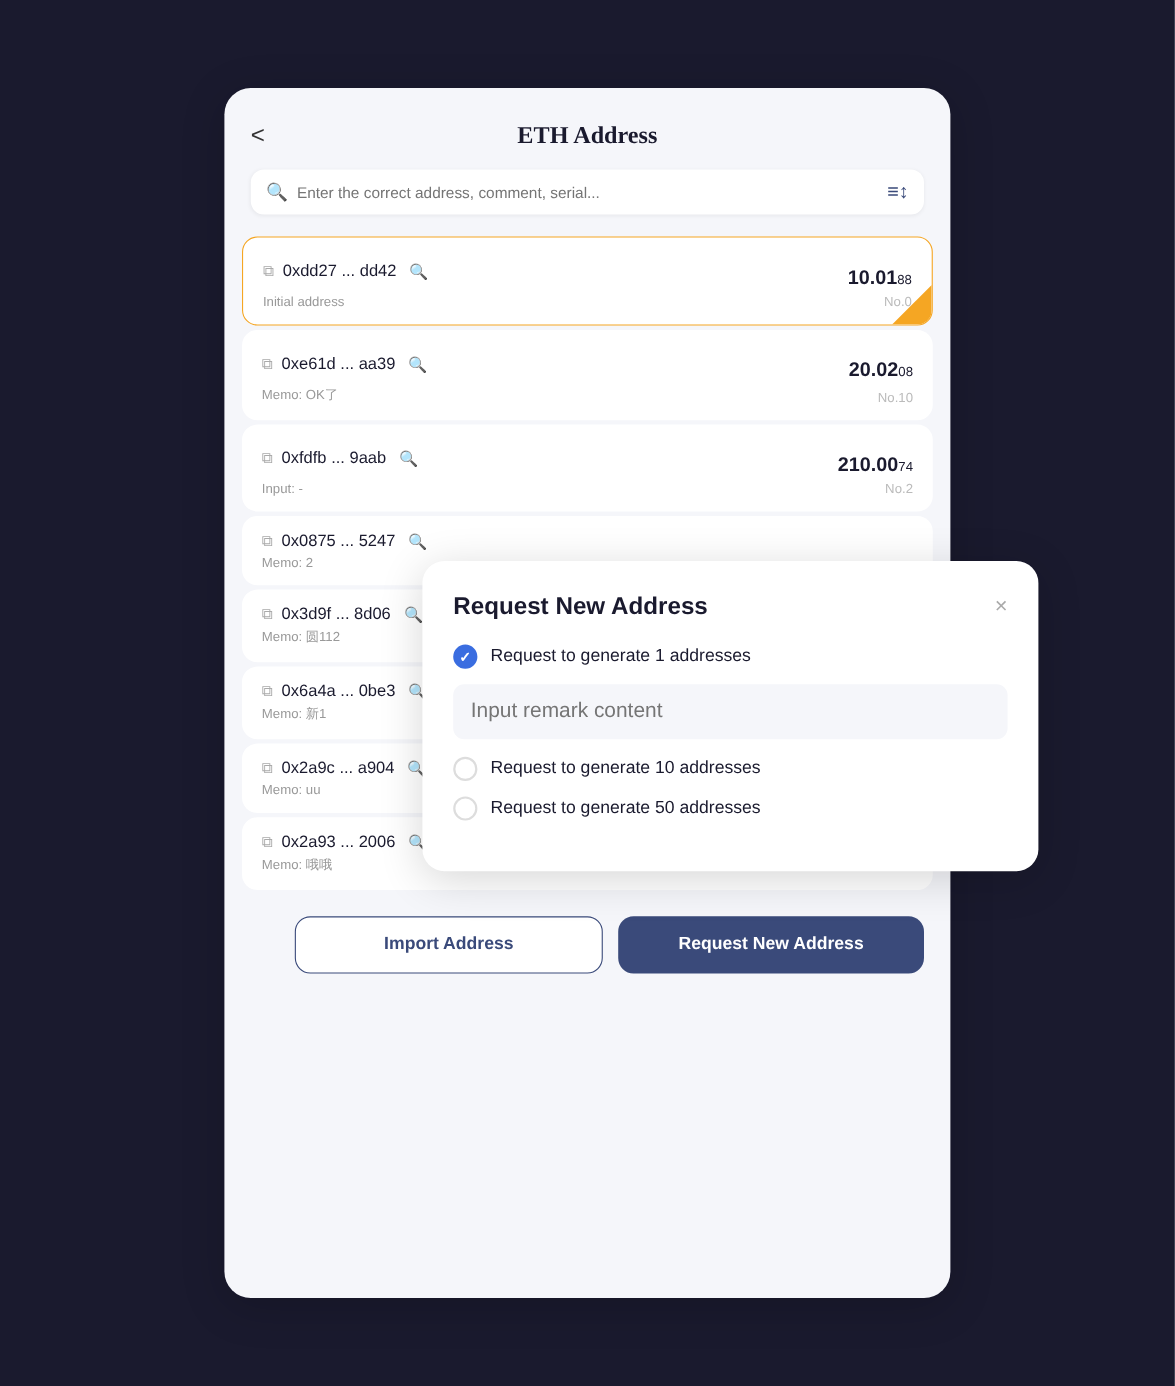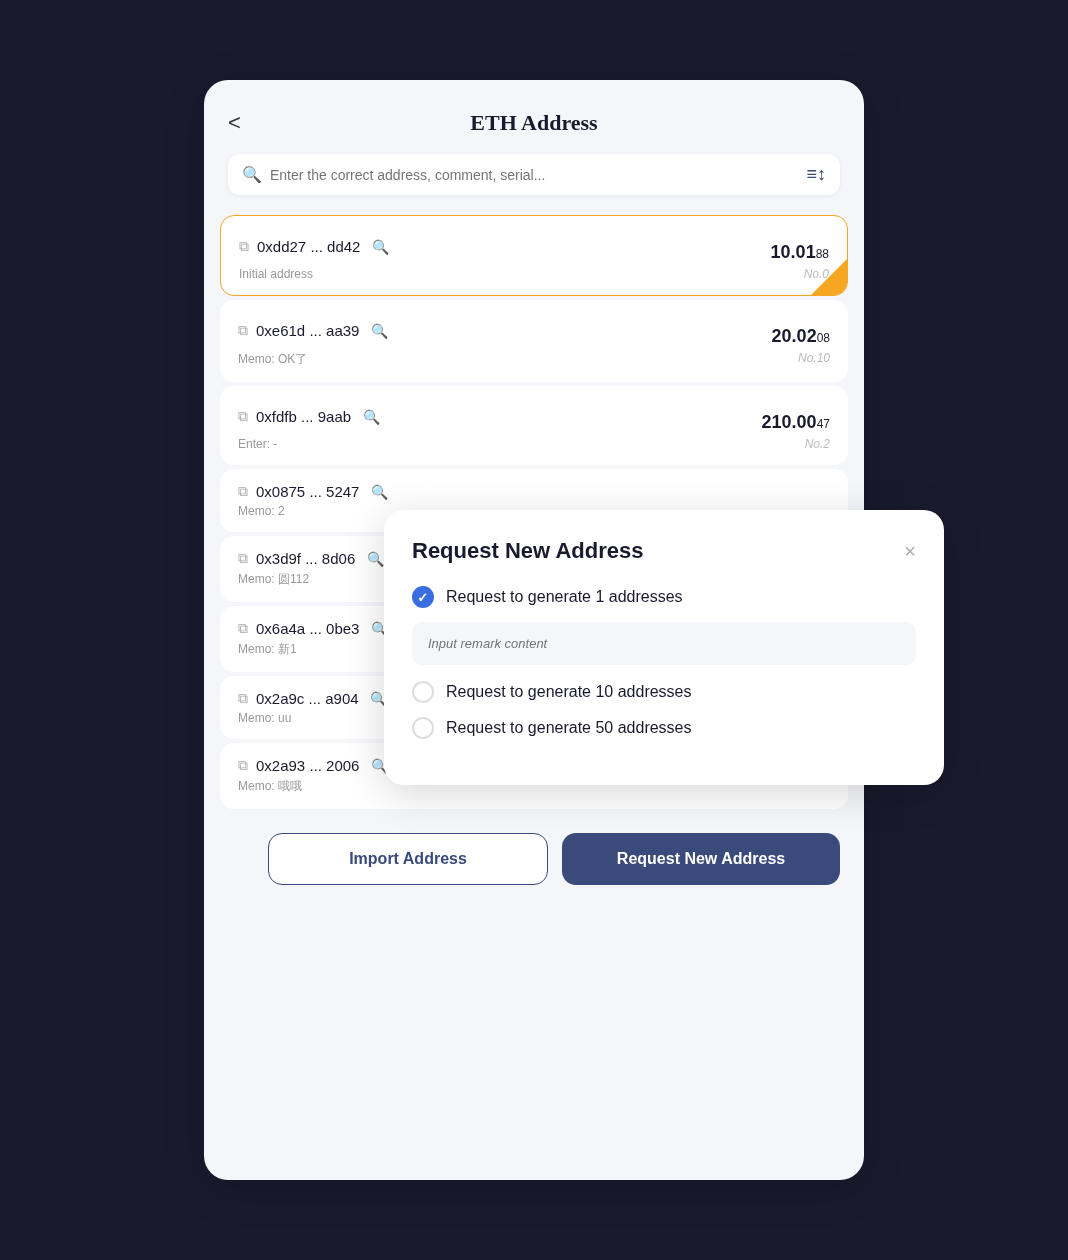--- a/index.html
+++ b/index.html
@@ -122,30 +122,29 @@
       color: #1a1a2e;
       margin-top: 12px;
     }
     .amount-display .small-num {
       font-size: 12px;
       font-weight: 400;
     }
     .address-meta {
       display: flex;
       justify-content: space-between;
-      align-items: flex-start;
+      align-items: flex-end;
     }
     .memo-text {
       font-size: 12px;
       color: #999;
     }
     .no-text {
       font-size: 12px;
       color: #bbb;
-      font-style: italic;
     }
     .corner-badge {
       position: absolute;
       bottom: 0;
       right: 0;
       width: 0;
       height: 0;
       border-style: solid;
       border-width: 0 0 36px 36px;
       border-color: transparent transparent #f5a623 transparent;
@@ -242,25 +241,24 @@
       color: white;
       font-size: 13px;
       font-weight: 700;
     }
     .remark-input {
       width: 100%;
       background: #f5f6fa;
       border: none;
       border-radius: 10px;
       padding: 14px 16px;
-      font-size: 13px;
+      font-size: 19px;
       color: #aaa;
       margin-bottom: 16px;
       outline: none;
-      font-style: italic;
     }
   </style>
 </head>
 <body>
 
 <div class="main-card">
 
   <div class="header">
     <button class="back-btn">&lt;</button>
     <span class="header-title">ETH Address</span>
@@ -303,24 +301,24 @@
     </div>
 
   </div>
       <div class="address-item">
     <div class="address-item-top">
       <div class="address-left">
         <span class="copy-icon">⧉</span>
         <span class="address-text">0xfdfb ... 9aab</span>
         <span class="search-sm-icon">🔍</span>
       </div>
-      <span class="amount-display">210.00<span class="small-num">47</span></span>
-    </div>
-    <div class="address-meta">
-      <span class="memo-text">Enter: -</span>
+      <span class="amount-display">210.00<span class="small-num">74</span></span>
+    </div>
+    <div class="address-meta">
+      <span class="memo-text">Input: -</span>
       <span class="no-text">No.2</span>
     </div>
 
   </div>
       <div class="address-item">
     <div class="address-item-top">
       <div class="address-left">
         <span class="copy-icon">⧉</span>
         <span class="address-text">0x0875 ... 5247</span>
         <span class="search-sm-icon">🔍</span>

